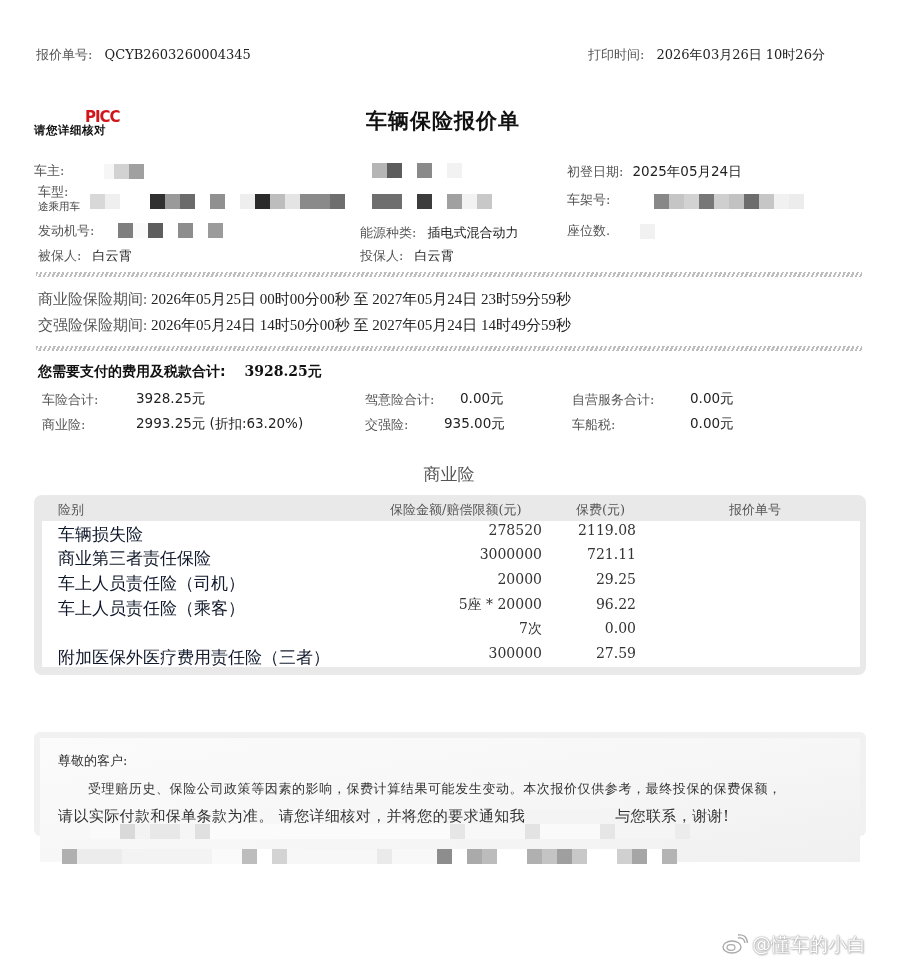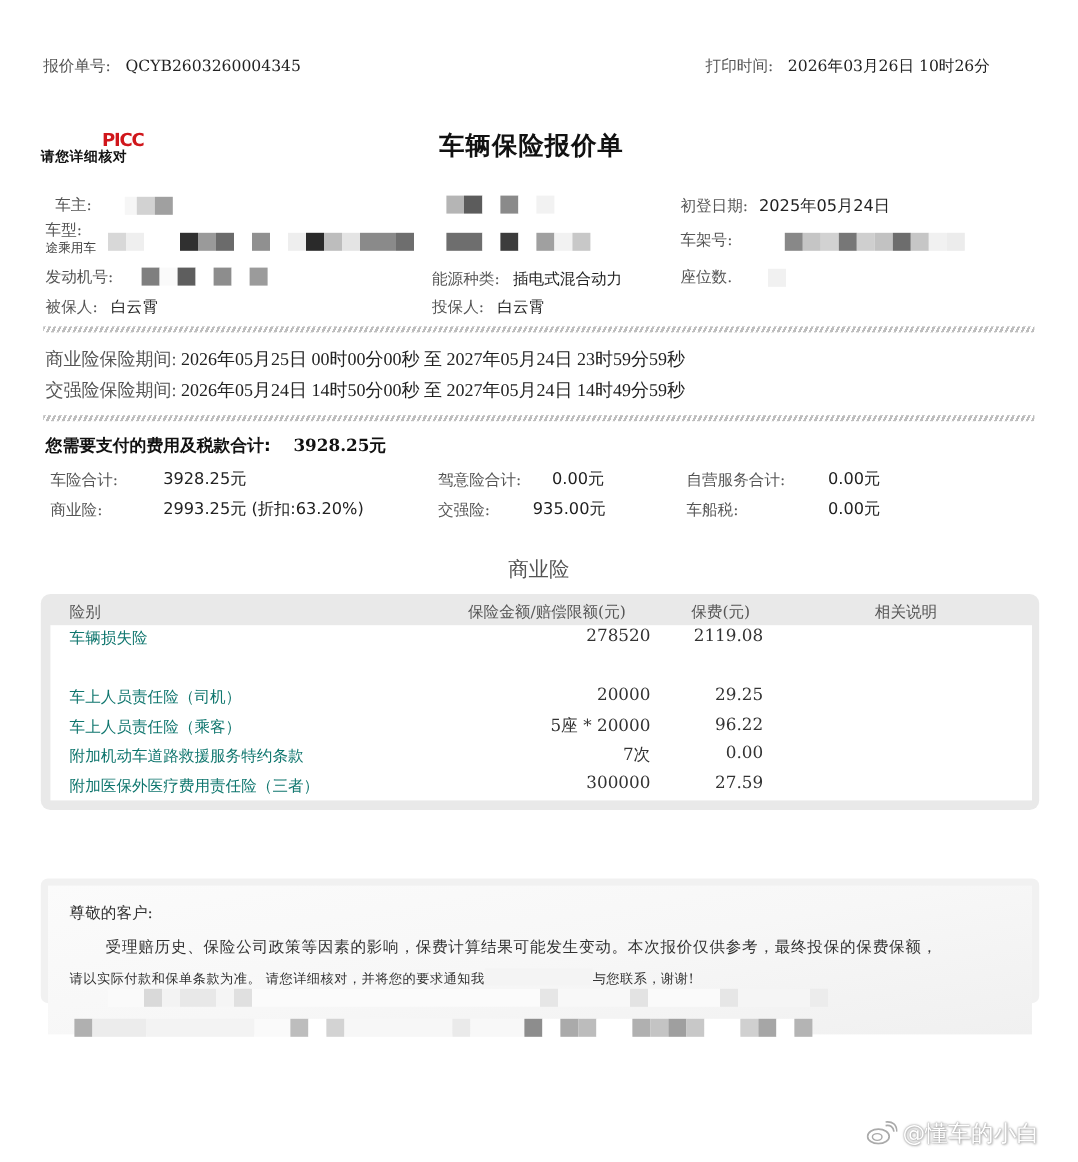--- a/index.html
+++ b/index.html
@@ -40,30 +40,30 @@
   .tot-val { font-family: "DejaVu Sans", sans-serif; font-size: 13.5px; color: #222; }
 
   
   #sec-title { left: 0; width: 898px; top: 463px; text-align: center; font-size: 17px; color: #555; }
 
   
   #cov-panel { position: absolute; left: 34px; top: 495px; width: 832px; height: 180px; background: #e9e9e9; border-radius: 8px; }
   #cov-inner { position: absolute; left: 8px; top: 26px; width: 818px; height: 146px; background: #ffffff; }
   .th { position: absolute; top: 6px; font-size: 13px; color: #555; }
   .row { position: absolute; left: 0; width: 818px; height: 25px; }
-  .row .name { position: absolute; left: 16px; top: 2px; font-size: 13px; color: #0f766e; }
+  .row .name { position: absolute; left: 16px; top: 2px; font-size: 17px; color: #0f172a; }
   .row .amt { position: absolute; right: 318px; top: 1px; font-size: 14px; color: #333; text-align: right; }
   .row .prem { position: absolute; right: 224px; top: 1px; font-size: 14px; color: #333; text-align: right; }
 
   
   #notice { position: absolute; left: 34px; top: 732px; width: 832px; height: 104px; background: #f1f1f1; border-radius: 6px; }
   #notice-inner { position: absolute; left: 6px; top: 6px; width: 820px; height: 124px; background: linear-gradient(170deg, #fbfbfb 0%, #f7f7f7 50%, #f0f0f0 100%); }
   #notice .greet { position: absolute; left: 18px; top: 14px; font-size: 13px; color: #333; }
   #notice .p1 { position: absolute; left: 48px; top: 42px; font-size: 13px; color: #333; letter-spacing: 0.6px; }
-  #notice .p2 { position: absolute; left: 18px; top: 69px; font-size: 11px; color: #333; letter-spacing: 0.4px; }
+  #notice .p2 { position: absolute; left: 18px; top: 69px; font-size: 15px; color: #333; letter-spacing: 0.4px; }
 
   
   #watermark { left: 722px; top: 932px; font-family: "DejaVu Sans", sans-serif; font-size: 19px; color: #ffffff;
     text-shadow: 0 0 1px #999, 0 0 2px #aaa, 1px 1px 2px #bbb; }
   #watermark .weibo { display:inline-block; width: 26px; height: 20px; vertical-align: -3px; margin-right: 4px; }
 </style>
 </head>
 <body>
 
 <div class="abs" id="quote-no">
@@ -74,21 +74,21 @@
   <span class="lbl">打印时间:</span>
   <span class="val" style="margin-left:8px">2026年03月26日 10时26分</span>
 </div>
 
 <div class="abs" id="logo">
   <span class="picc">PICC</span>
   <span class="cn">请您详细核对</span>
 </div>
 <div class="abs" id="doc-title">车辆保险报价单</div>
 
-<div class="abs lbl" style="left:46px;top:162px">车主:</div>
+<div class="abs lbl" style="left:34px;top:162px">车主:</div>
 <div class="mosaic" style="left:104px;top:164px">
   <span style="background:#f6f6f6;width:10px"></span>
     <span style="background:#d2d2d2"></span>
     <span style="background:#a0a0a0"></span>
 </div>
 
 <div class="abs lbl" style="left:38px;top:183px">车型:</div>
 <div class="abs lbl" style="left:38px;top:200px;font-size:10.5px;color:#444">途乘用车</div>
 <div class="mosaic" style="left:90px;top:194px">
   <span style="background:#d8d8d8"></span>
@@ -202,40 +202,44 @@
 <div class="abs tot-val" style="left:444px;top:415px">935.00元</div>
 <div class="abs tot-lbl" style="left:572px;top:416px">车船税:</div>
 <div class="abs tot-val" style="left:690px;top:415px">0.00元</div>
 
 <div class="abs" id="sec-title">商业险</div>
 
 <div id="cov-panel">
   <div class="th" style="left:24px">险别</div>
   <div class="th" style="left:356px">保险金额/赔偿限额(元)</div>
   <div class="th" style="left:542px">保费(元)</div>
-  <div class="th" style="left:695px">相关说明</div>
+  <div class="th" style="left:695px">报价单号</div>
 
   <div id="cov-inner">
     <div class="row" style="top:0px">
       <span class="name">车辆损失险</span>
       <span class="amt">278520</span>
       <span class="prem">2119.08</span>
     </div>
+    <div class="row" style="top:24px">
+      <span class="name">商业第三者责任保险</span>
+      <span class="amt">3000000</span>
+      <span class="prem">721.11</span>
+    </div>
     <div class="row" style="top:49px">
       <span class="name">车上人员责任险（司机）</span>
       <span class="amt">20000</span>
       <span class="prem">29.25</span>
     </div>
     <div class="row" style="top:74px">
       <span class="name">车上人员责任险（乘客）</span>
       <span class="amt">5座 * 20000</span>
       <span class="prem">96.22</span>
     </div>
     <div class="row" style="top:98px">
-      <span class="name">附加机动车道路救援服务特约条款</span>
       <span class="amt">7次</span>
       <span class="prem">0.00</span>
     </div>
     <div class="row" style="top:123px">
       <span class="name">附加医保外医疗费用责任险（三者）</span>
       <span class="amt">300000</span>
       <span class="prem">27.59</span>
     </div>
   </div>
 </div>

